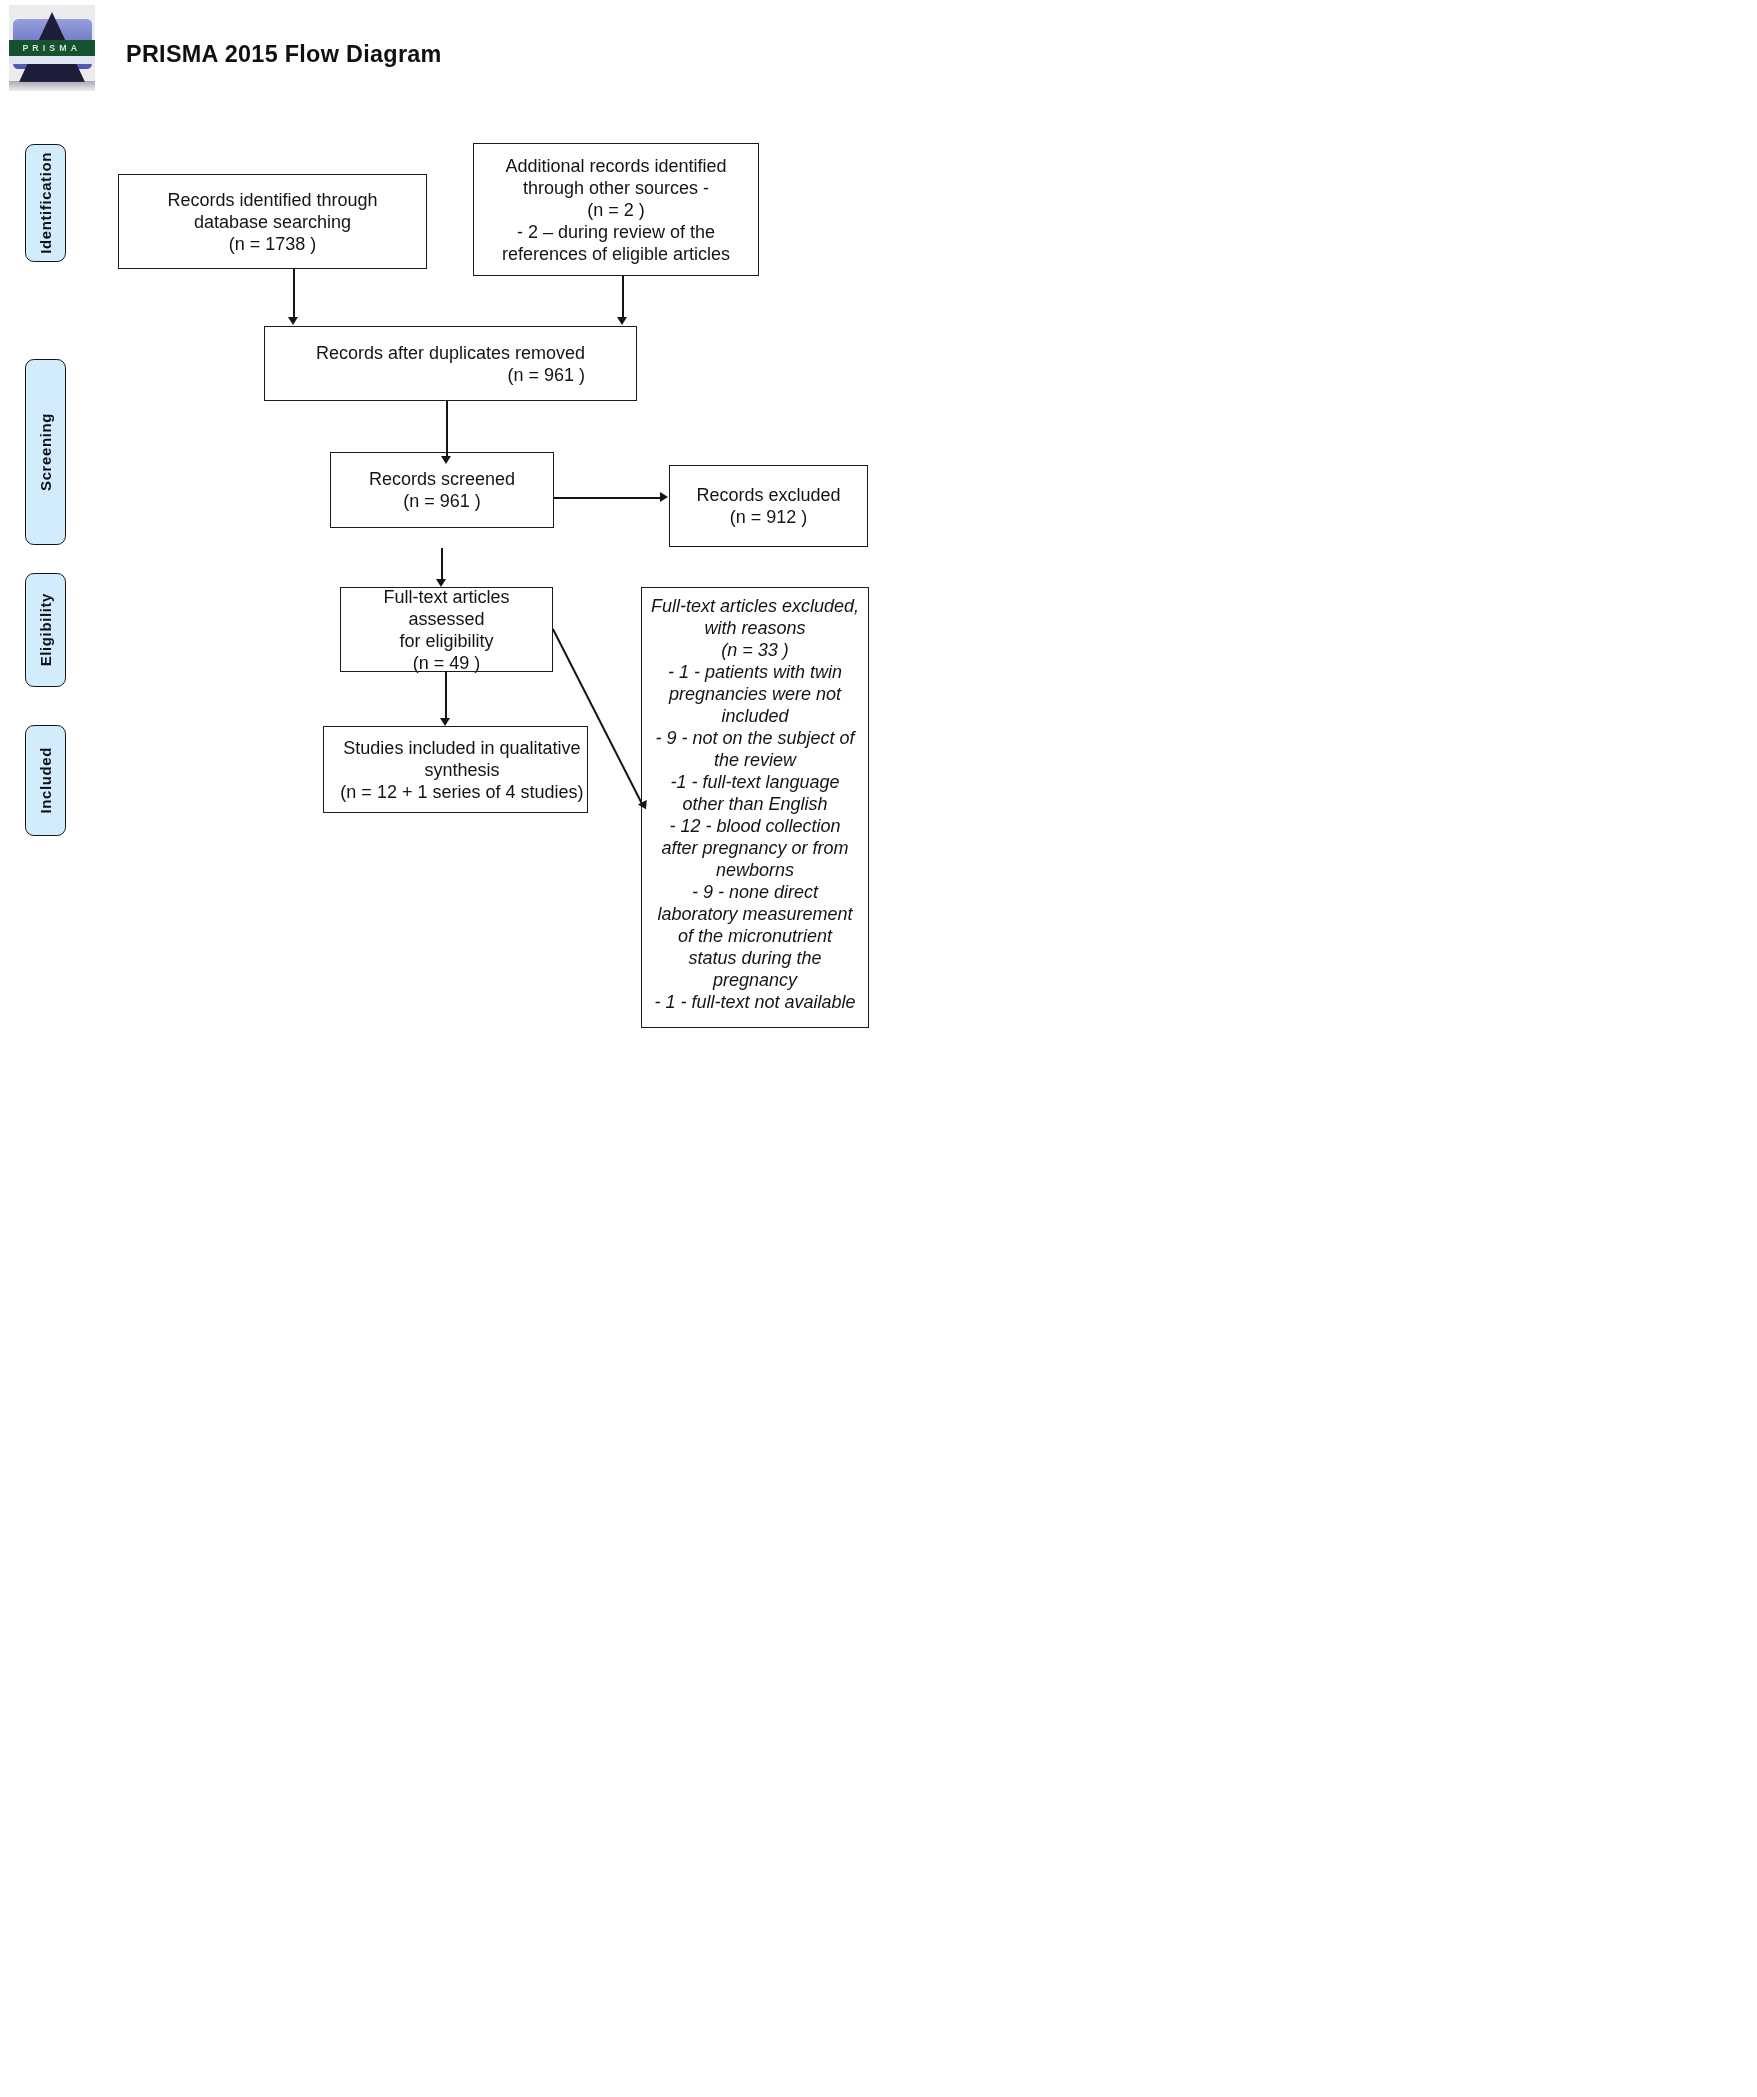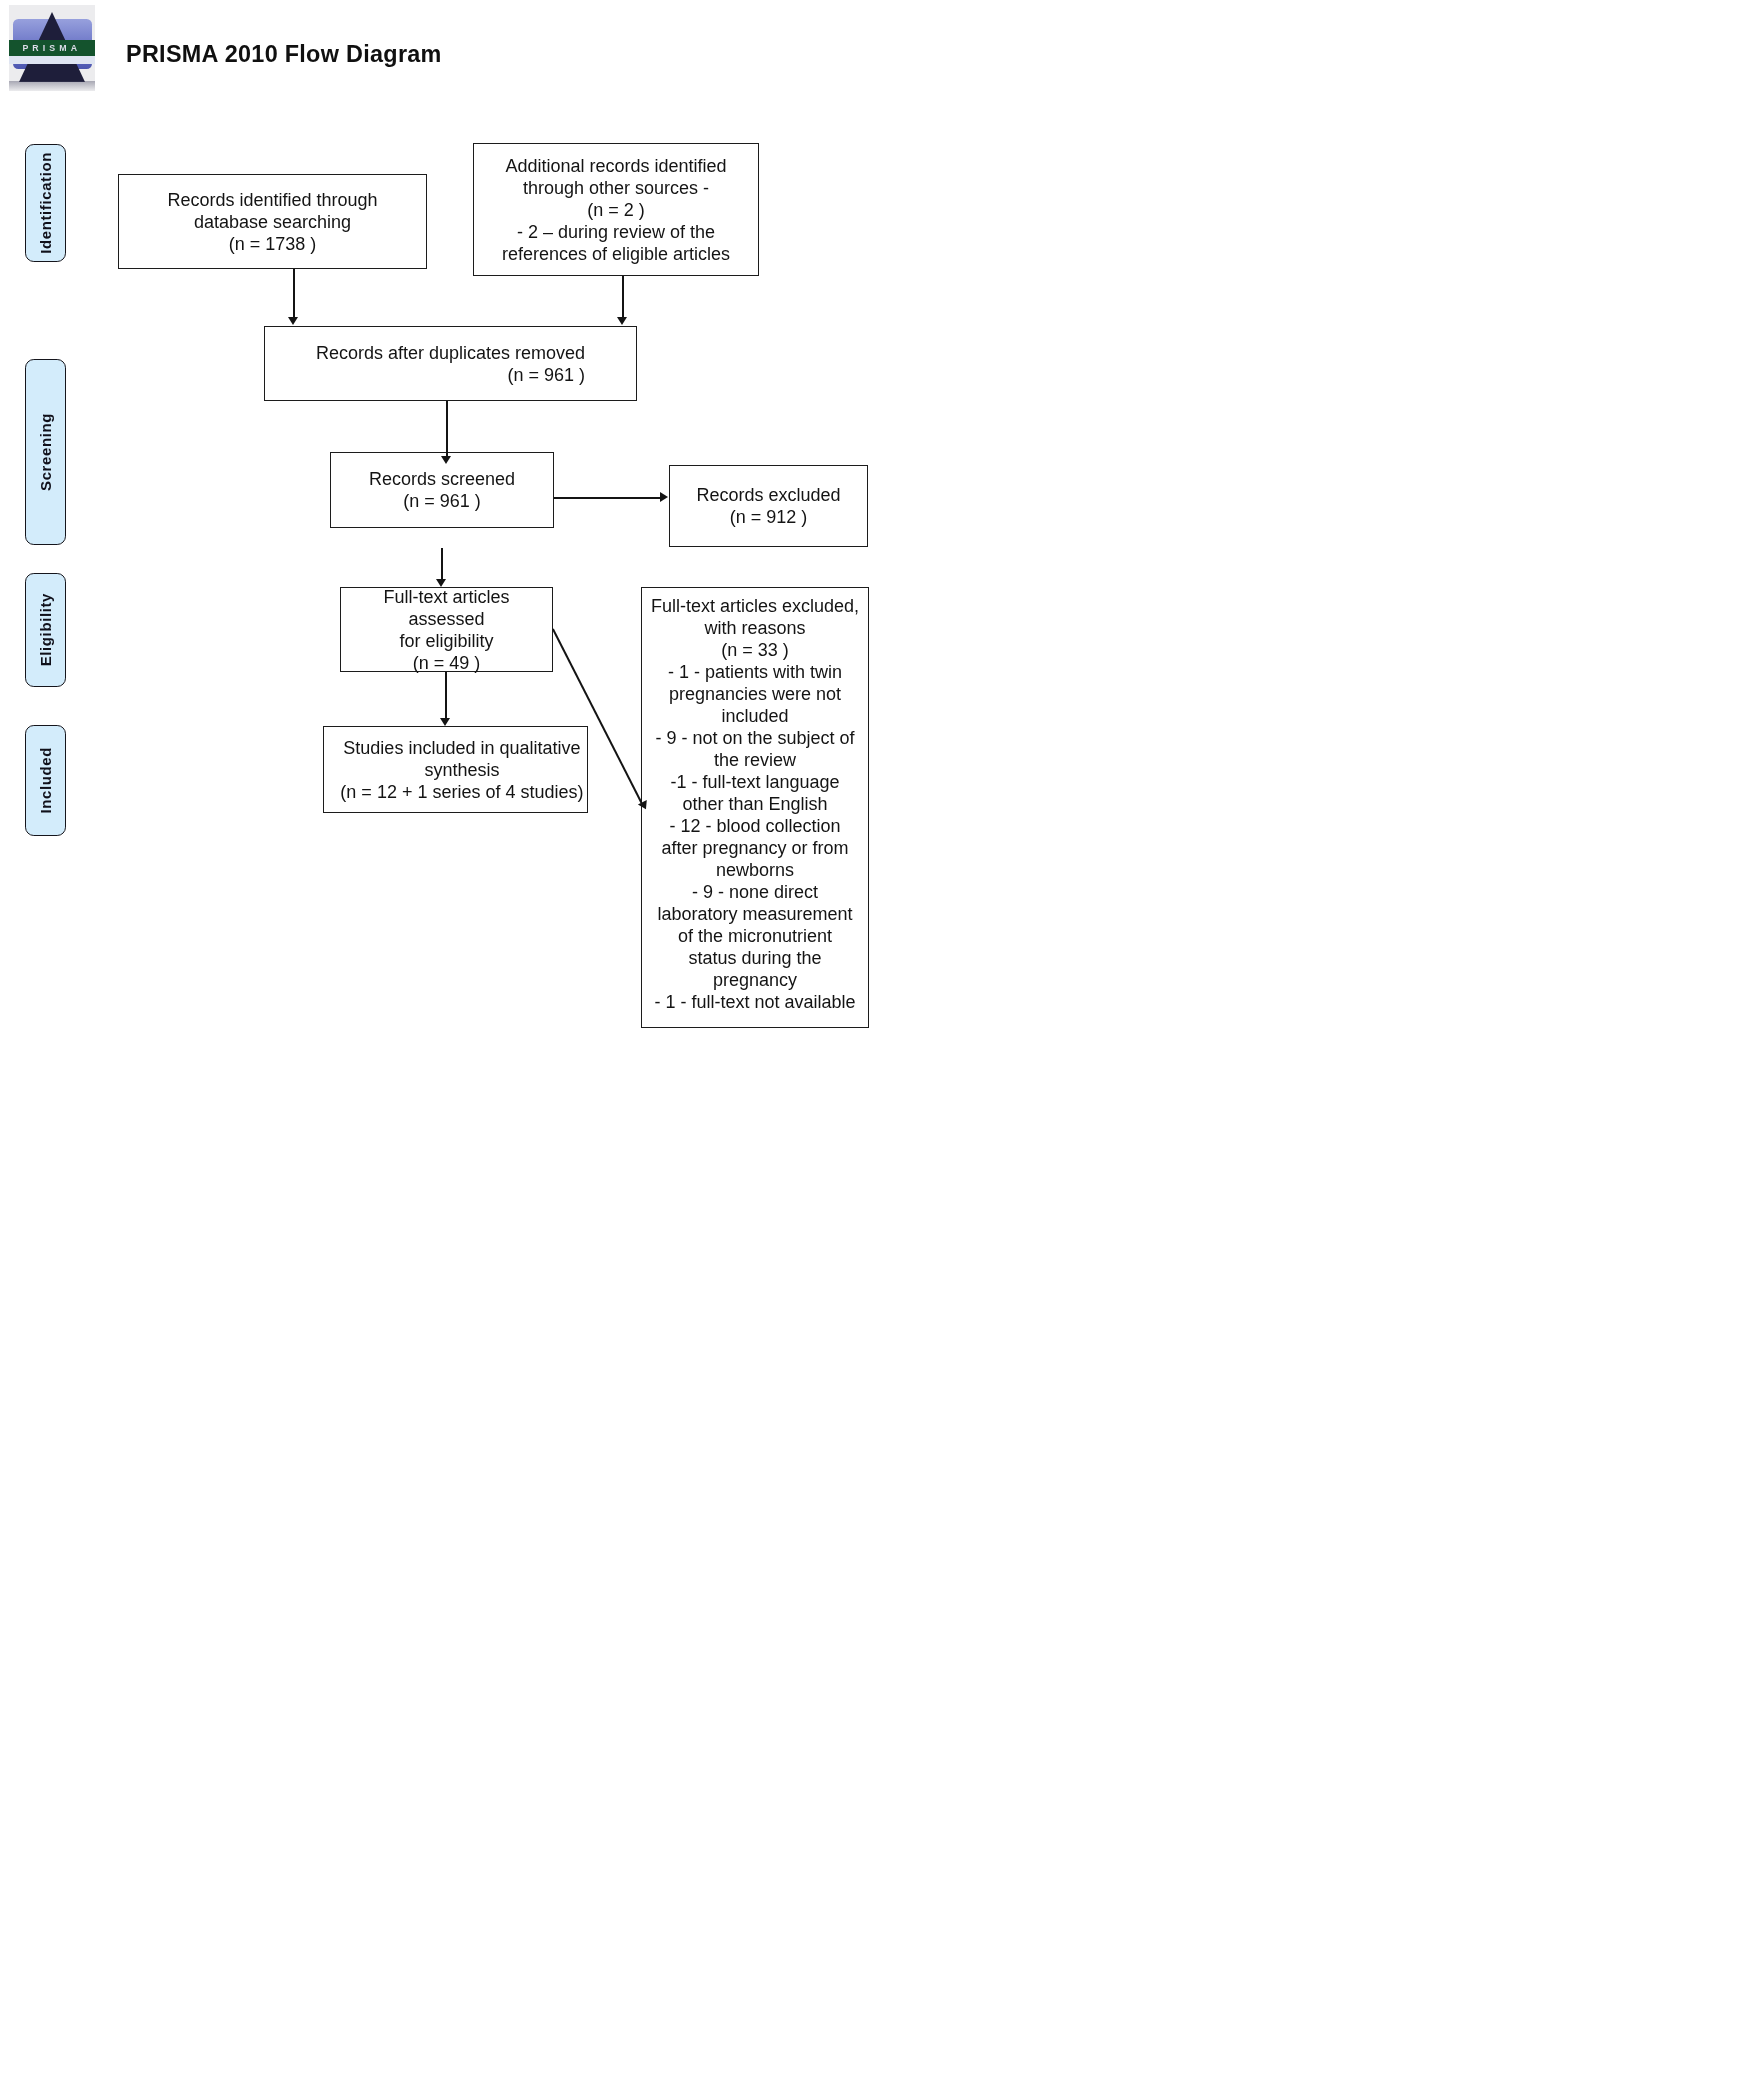--- a/index.html
+++ b/index.html
@@ -37,21 +37,21 @@
     display:flex;align-items:center;justify-content:center;text-align:center;box-sizing:border-box;}
   .btext{white-space:pre-line;font-size:18px;line-height:22px;color:#141414;padding:1.2px 3.5px;}
   .b1{left:118px;top:174px;width:309px;height:95px;}
   .b2{left:473px;top:143px;width:286px;height:133px;}
   .b3{left:264px;top:326px;width:373px;height:75px;text-align:right;}
   .b4{left:330px;top:452px;width:224px;height:76px;text-align:center;}
   .b5{left:669px;top:465px;width:199px;height:82px;}
   .b6{left:340px;top:587px;width:213px;height:85px;}
   .b7{left:323px;top:726px;width:265px;height:87px;justify-content:flex-end;}
   .b8{left:641px;top:587px;width:228px;height:441px;align-items:flex-start;}
-  .b8 .btext{padding-top:7px;}
+  .b8 .btext{padding-top:7px;font-style:italic;}
   
   .vline{position:absolute;width:1.8px;background:var(--arrow,#141414);}
   .hline{position:absolute;height:1.8px;background:var(--arrow,#141414);}
   .dline{position:absolute;height:1.8px;background:var(--arrow,#141414);transform-origin:0 50%;}
   .head-down{position:absolute;width:0;height:0;
     border-left:5.8px solid transparent;border-right:5.8px solid transparent;
     border-top:8.8px solid var(--arrow,#141414);}
   .head-right{position:absolute;width:0;height:0;
     border-top:5.8px solid transparent;border-bottom:5.8px solid transparent;
     border-left:8.8px solid var(--arrow,#141414);}
@@ -65,21 +65,21 @@
   <div class="logo">
     <div class="logo-blue"></div>
     <div class="logo-pyramid"></div>
     <div class="logo-band-dark">
       <span>PRISMA</span>
     </div>
     <div class="logo-band-light"></div>
     <div class="logo-fade"></div>
   </div>
 
-  <div class="title">PRISMA 2010 Flow Diagram</div>
+  <div class="title">PRISMA 2015 Flow Diagram</div>
 
   <div class="stage s1">
     <span class="stage-label">Identification</span>
   </div>
   <div class="stage s2">
     <span class="stage-label">Screening</span>
   </div>
   <div class="stage s3">
     <span class="stage-label">Eligibility</span>
   </div>

